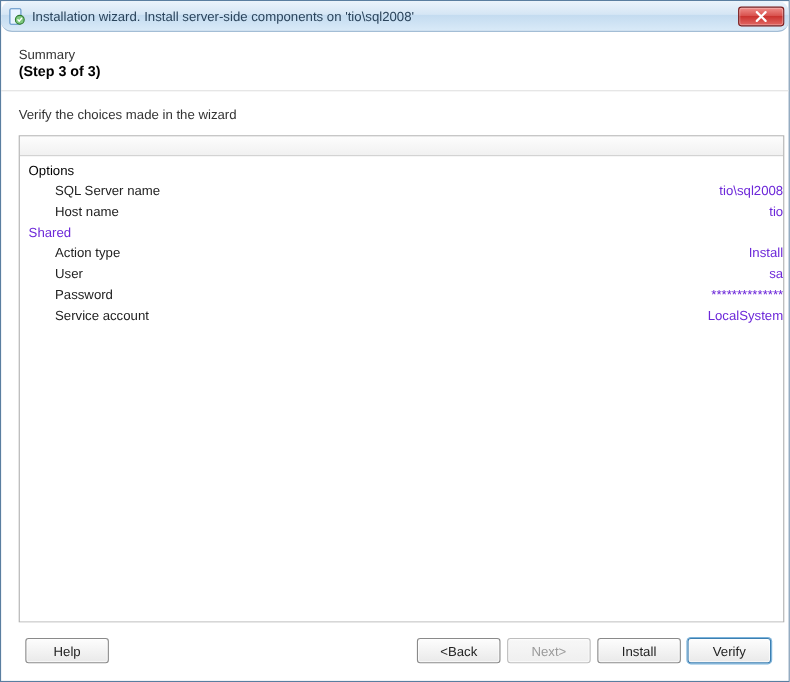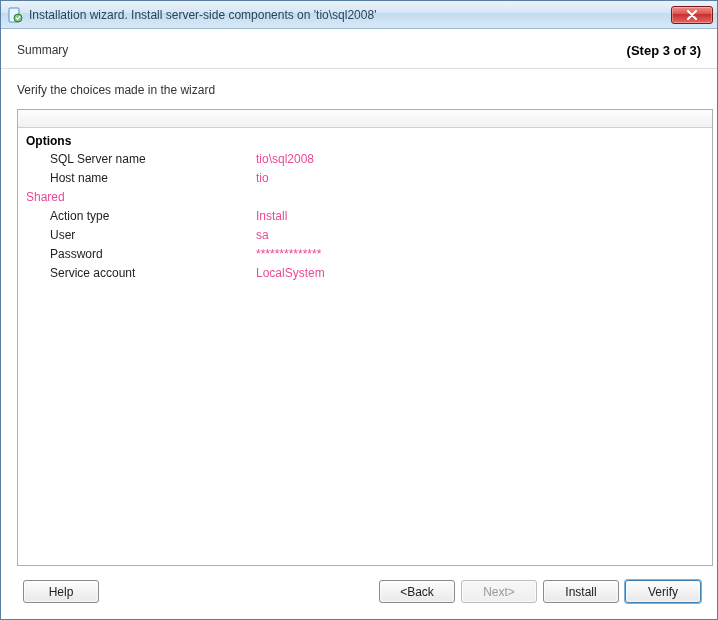--- a/index.html
+++ b/index.html
@@ -10,38 +10,40 @@
     background: #fff;
     display: flex; flex-direction: column;
     box-shadow: 0 0 0 1px rgba(0,0,0,0.05);
   }
   .titlebar {
     height: 28px;
     background: linear-gradient(to bottom, #eaf3fb 0%, #d5e6f5 45%, #c3dbf0 46%, #d9eaf8 100%);
     border-bottom: 1px solid #9ab6d1;
     display: flex; align-items: center;
     padding: 0 4px 0 6px;
+    border-radius: 10px;
   }
   .titlebar .icon-wrap { width: 16px; height: 16px; margin-right: 6px; display:flex; align-items:center; justify-content:center;}
   .titlebar .title { flex: 1; color: #2b445b; font-size: 12px; }
   .close-btn {
     width: 42px; height: 18px;
     border: 1px solid #7a1a1a;
     border-radius: 3px;
     background: linear-gradient(to bottom, #f08f8b 0%, #d9534f 45%, #c9302c 46%, #e26864 100%);
     display:flex; align-items:center; justify-content:center;
     color:#fff; cursor: pointer;
     box-shadow: inset 0 0 0 1px rgba(255,255,255,0.3);
   }
   .close-btn svg { display:block; }
 
   .header {
     padding: 14px 16px 10px 16px;
     display:flex; justify-content: space-between; align-items: flex-start;
     border-bottom: 1px solid #e0e0e0;
+    flex-direction: column;
   }
   .header .summary { font-size: 12px; color:#333; }
   .header .step { font-weight: bold; font-size: 13px; color:#000; }
 
   .content {
     flex: 1;
     padding: 14px 4px 0 16px;
     display:flex; flex-direction:column;
     overflow:hidden;
   }
@@ -53,24 +55,24 @@
     background: #fff;
     overflow:auto;
     display:flex; flex-direction:column;
   }
   .panel-header-strip {
     height: 18px;
     border-bottom: 1px solid #cfcfcf;
     background: linear-gradient(to bottom, #fdfdfd, #f1f1f1);
   }
   .option-block { padding: 6px 0 0 8px; font-size: 12px; }
-  .options-title { font-weight: bold; color:#000; margin-bottom: 2px; }
-  .row { display:flex; line-height: 19px; }
+  .options-title { font-weight: normal; color:#000; margin-bottom: 2px; }
+  .row { display:flex; line-height: 19px; justify-content: space-between; }
   .row .label { width: 230px; padding-left: 24px; color:#222; }
-  .row .value { color:#ec4899; }
+  .row .value { color:#6d28d9; }
 
   .footer {
     padding: 14px 16px 16px 16px;
     display:flex; align-items:center;
   }
   .spacer { flex:1; }
   button.win {
     height: 23px; min-width: 76px;
     font-family: inherit; font-size: 12px; color:#222;
     background: linear-gradient(to bottom, #fdfdfd, #e9e9e9);

